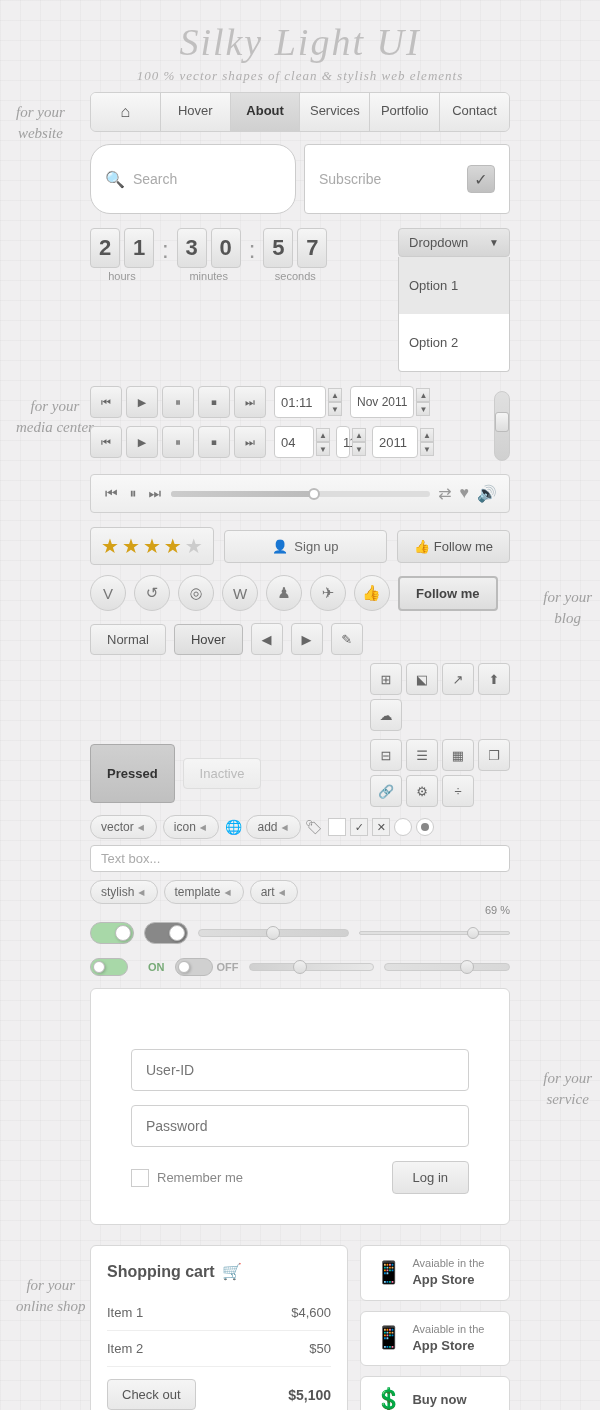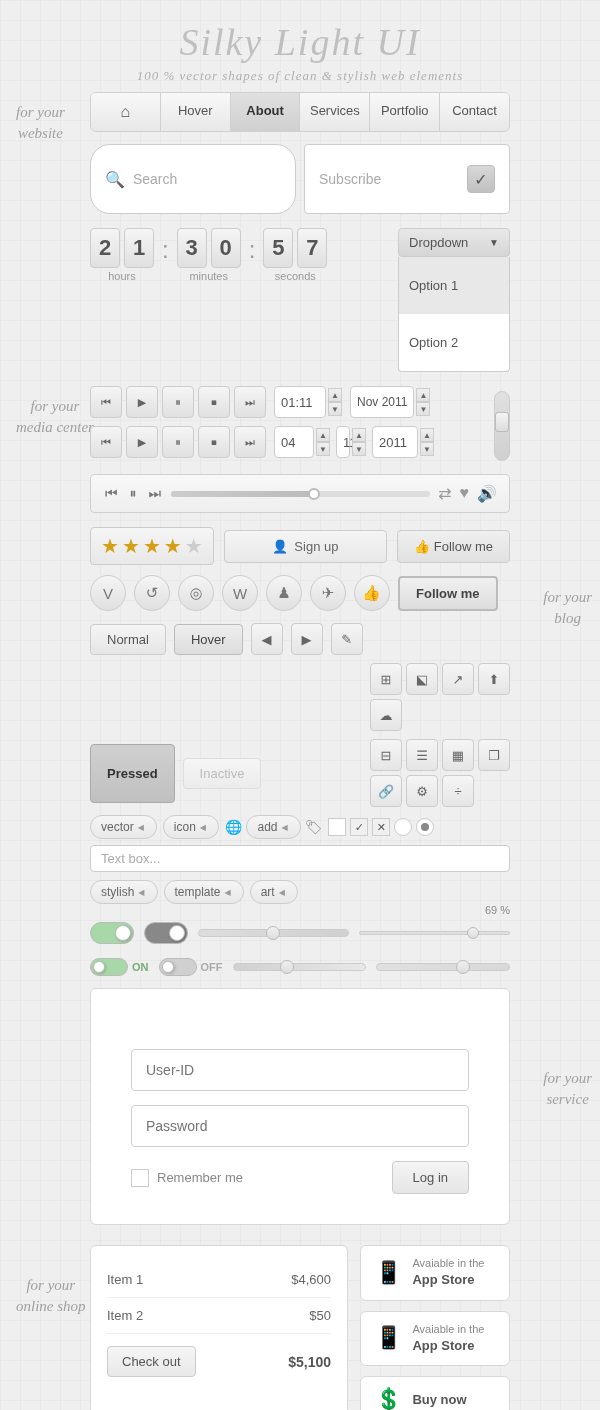--- a/index.html
+++ b/index.html
@@ -997,21 +997,21 @@
             </div>
 
             <div style="flex:1; height:4px; background:#e0e0e0; border:1px solid #ccc; border-radius:2px; position:relative;">
               <div style="position:absolute; top:50%; right:20%; transform:translateY(-50%); width:12px; height:12px; background:linear-gradient(to bottom,#f0f0f0,#ddd); border:1px solid #bbb; border-radius:50%;"></div>
             </div>
           </div>
         </div>
       </div>
 
       <div style="display:flex; gap:10px; align-items:center; margin-top:-16px;">
-        <div style="display:flex; align-items:center; gap:4px;">
+        <div style="display:flex; align-items:center; gap:20px;">
           <div class="toggle on" style="width:38px; height:18px;">
             <div class="toggle-knob" style="width:12px;height:12px;top:2px;left:2px;"></div>
           </div>
           <span class="toggle-label on-label">ON</span>
         </div>
         <div style="display:flex; align-items:center; gap:4px;">
           <div class="toggle" style="width:38px; height:18px;">
             <div class="toggle-knob" style="width:12px;height:12px;top:2px;left:2px;"></div>
           </div>
           <span class="toggle-label off-label">OFF</span>
@@ -1049,20 +1049,24 @@
 </div>
 
 <div style="position:relative;">
   <div class="section-label" style="left:8px; top:30px;">for your<br>online shop</div>
 
   <div class="main-content">
 
     <div class="shop-section">
 
       <div class="cart-box">
+        <div class="cart-title">
+          <span>Shopping cart</span>
+          <span>🛒</span>
+        </div>
         <div class="cart-item">
           <span>Item 1</span>
           <span>$4,600</span>
         </div>
         <div class="cart-item">
           <span>Item 2</span>
           <span>$50</span>
         </div>
         <div class="cart-footer">
           <button class="checkout-btn">Check out</button>

